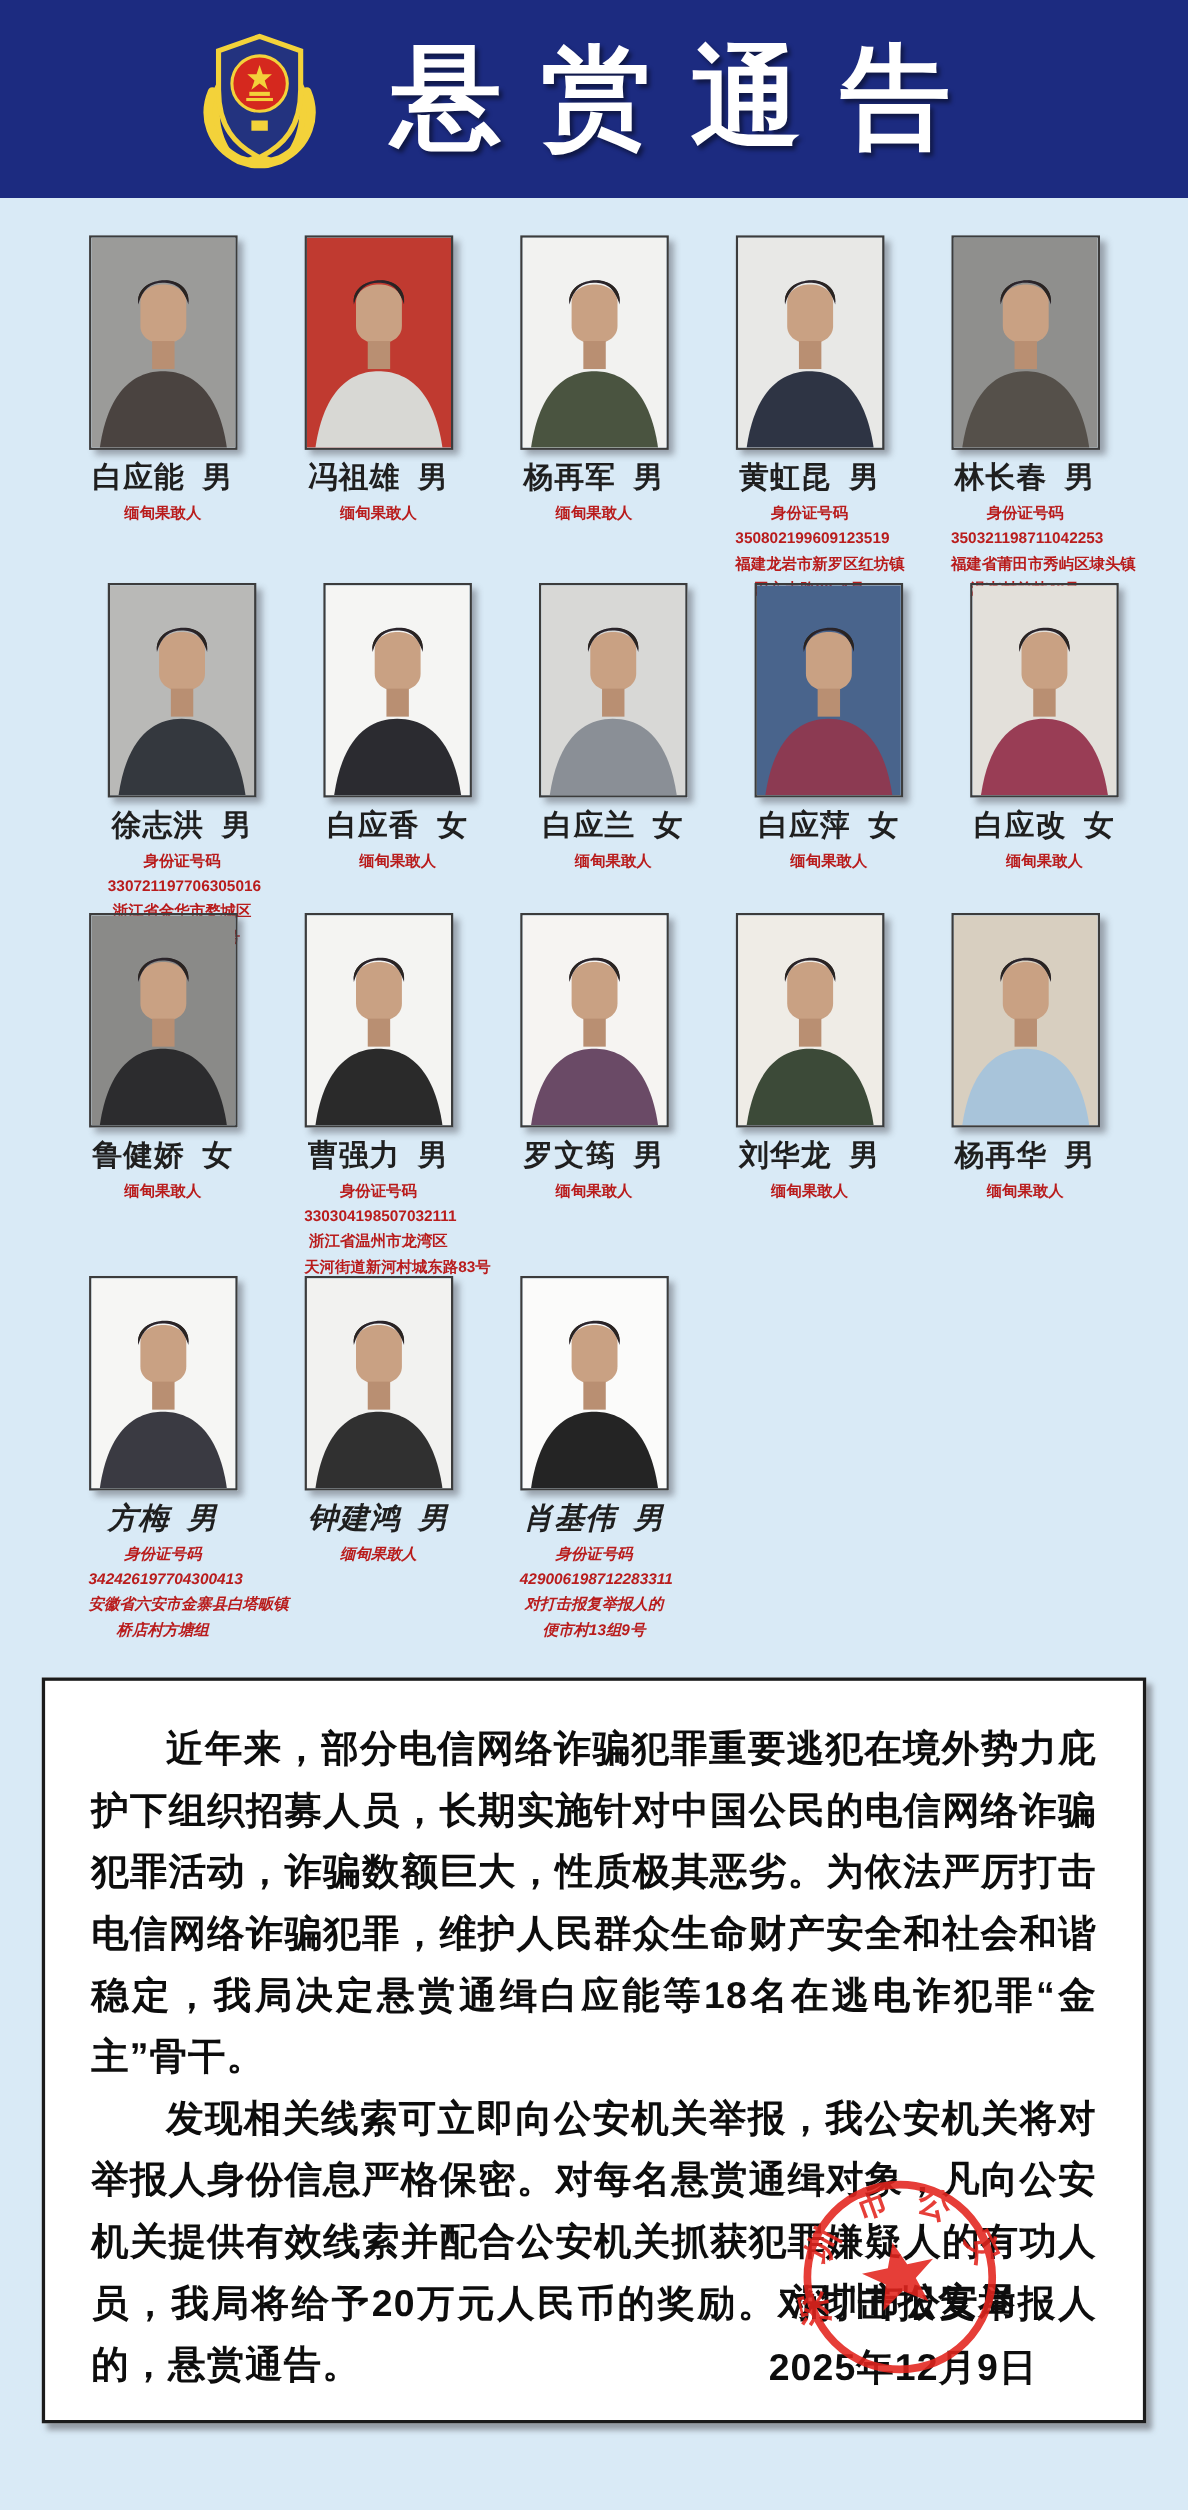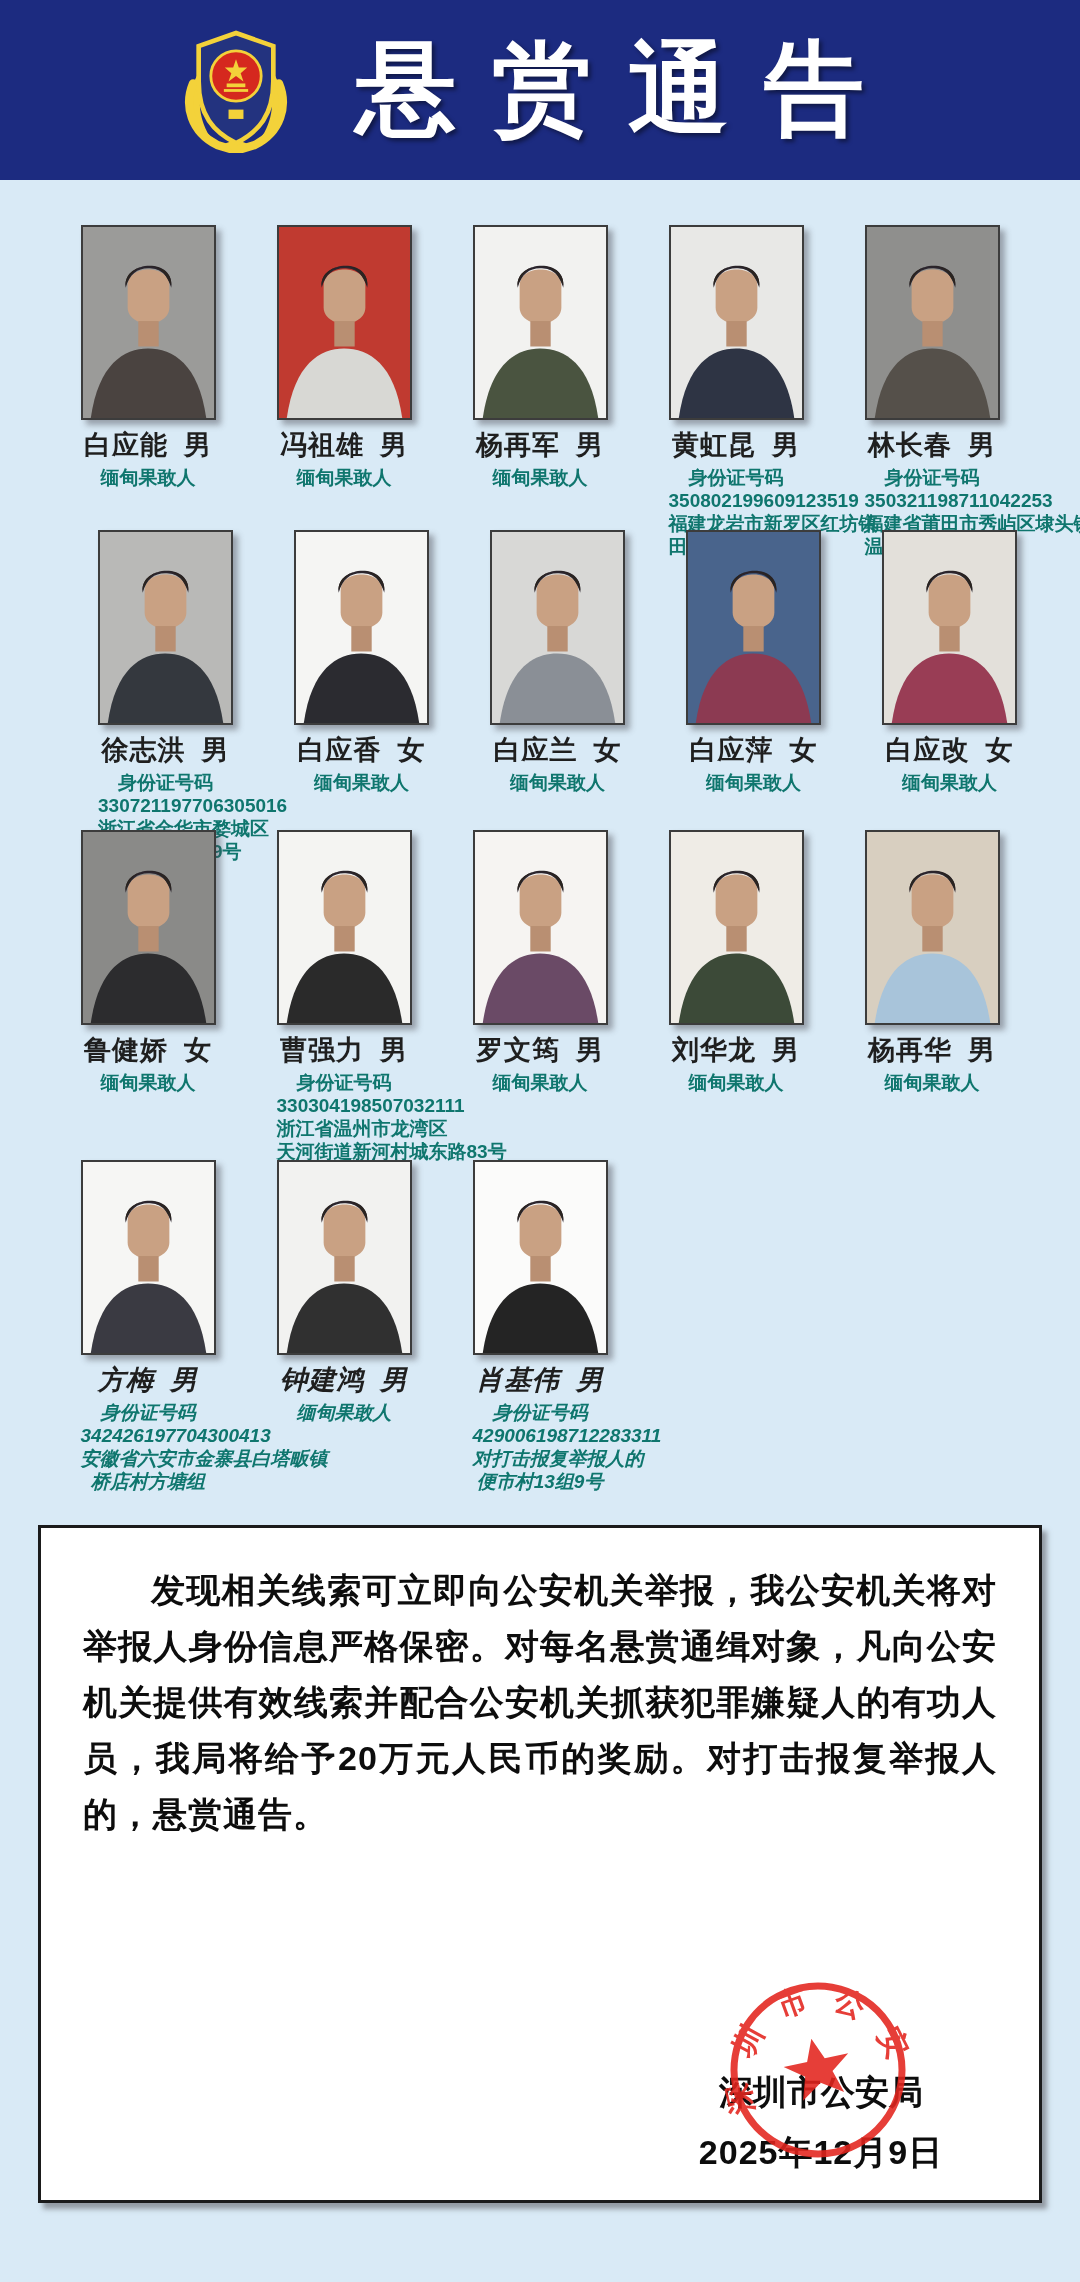--- a/index.html
+++ b/index.html
@@ -9,28 +9,28 @@
   
   .header { position:absolute; top:0; left:0; width:1080px; height:180px;
             background:#1c2b80; display:flex; align-items:center; justify-content:center; gap:64px; }
   .emblem { width:112px; height:126px; flex:0 0 auto; }
   .title { color:#ffffff; font-size:100px; font-weight:800; letter-spacing:36px;
            text-shadow:3px 3px 4px rgba(0,0,0,.45); white-space:nowrap; }
 
   
   .prow { position:absolute; left:0; width:1080px; display:grid;
           grid-template-columns:repeat(5,135px); column-gap:61px; justify-content:center; }
-  .prow.r0 { top:225px; } .prow.r1 { top:530px;padding-left:35px; } .prow.r2 { top:830px; } .prow.r3 { top:1160px;font-style:italic; }
+  .prow.r0 { top:214px; } .prow.r1 { top:530px;padding-left:35px; } .prow.r2 { top:830px; } .prow.r3 { top:1160px;font-style:italic; }
   .pcell { width:135px; text-align:center; }
   .photo { width:135px; height:195px; border:2px solid #3c3c3c; box-shadow:5px 5px 6px rgba(70,70,80,.45);
            overflow:hidden; position:relative; }
   .photo svg { display:block; width:100%; height:100%; }
   .pname { margin-top:7px; font-size:27px; font-weight:800; color:#1f1f1f; white-space:nowrap; letter-spacing:1px; }
   .pname .gen { margin-left:16px; }
-  .pdetails { margin-top:3px; font-size:19px; line-height:23px; font-weight:700; color:#0f766e; white-space:nowrap; }
+  .pdetails { margin-top:3px; font-size:14px; line-height:23px; font-weight:700; color:#b91c1c; white-space:nowrap; }
 
   
   .notice { position:absolute; left:38px; top:1525px; width:1004px; height:678px;
             background:#ffffff; border:3px solid #1b1b1b; box-shadow:5px 6px 5px rgba(90,90,95,.55);
             padding:34px 42px 0 42px; }
   .notice p { font-size:34px; line-height:56px; font-weight:800; color:#0d0d0d;
               text-indent:2em; letter-spacing:1px; text-align:justify; }
   .contact { position:absolute; left:42px; top:542px; font-size:34px; font-weight:800; color:#0d0d0d; }
   .contact .c2 { margin-left:112px; margin-top:10px; }
   .sign { position:absolute; left:600px; top:542px; width:360px; text-align:center;
@@ -425,20 +425,21 @@
       <div class="pdetails">
           <div>身份证号码</div>
           <div>429006198712283311</div>
           <div>对打击报复举报人的</div>
           <div>便市村13组9号</div>
         </div>
     </div>
   </div>
 
   <div class="notice">
+    <p>近年来，部分电信网络诈骗犯罪重要逃犯在境外势力庇护下组织招募人员，长期实施针对中国公民的电信网络诈骗犯罪活动，诈骗数额巨大，性质极其恶劣。为依法严厉打击电信网络诈骗犯罪，维护人民群众生命财产安全和社会和谐稳定，我局决定悬赏通缉白应能等18名在逃电诈犯罪“金主”骨干。</p>
     <p>发现相关线索可立即向公安机关举报，我公安机关将对举报人身份信息严格保密。对每名悬赏通缉对象，凡向公安机关提供有效线索并配合公安机关抓获犯罪嫌疑人的有功人员，我局将给予20万元人民币的奖励。对打击报复举报人的，悬赏通告。</p>
 
     <div class="contact">
     </div>
 
     <div class="sign">
       <div class="issuer">深圳市公安局</div>
       <div class="date">2025年12月9日</div>
     </div>
   </div>

